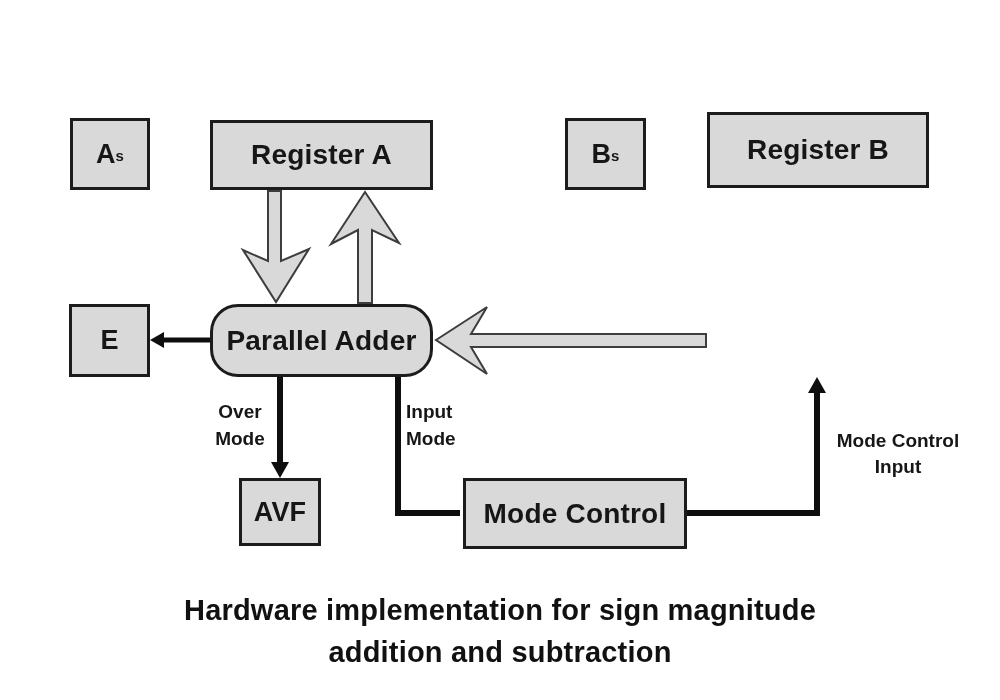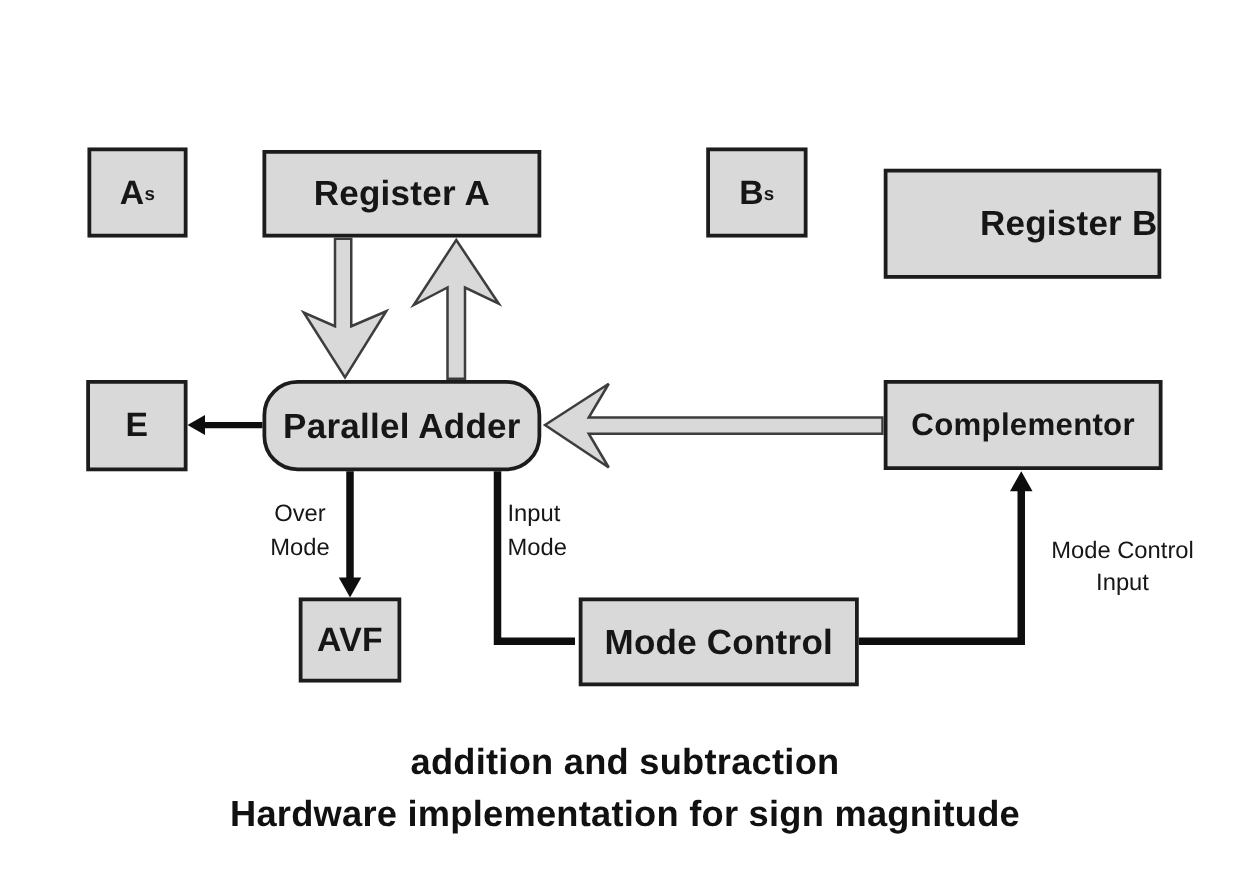--- a/index.html
+++ b/index.html
@@ -36,30 +36,30 @@
     background:var(--box-fill);
     border:3px solid var(--box-border);
     display:flex;align-items:center;justify-content:center;
     font-weight:bold;color:var(--text);
     font-size:28px;letter-spacing:0.2px;
   }
   .box sub{font-size:15px;font-weight:bold;line-height:0;position:relative;top:2px;}
   .box-a-sign{left:70px;top:118px;width:80px;height:72px;font-size:27px;}
   .box-register-a{left:210px;top:120px;width:223px;height:70px;}
   .box-b-sign{left:565px;top:118px;width:81px;height:72px;font-size:27px;}
-  .box-register-b{left:707px;top:135px;width:222px;height:88px;justify-content:flex-end;}
+  .box-register-b{left:707px;top:112px;width:222px;height:76px;}
   .box-e-flag{left:69px;top:304px;width:81px;height:73px;font-size:27px;}
   .box-parallel-adder{left:210px;top:304px;width:223px;height:73px;border-radius:28px;}
   .box-complementor{left:707px;top:304px;width:223px;height:72px;font-size:25px;}
   .box-avf{left:239px;top:478px;width:82px;height:68px;font-size:27px;text-align:center;}
   .box-mode-control{left:463px;top:478px;width:224px;height:71px;}
   .edge-label{
     position:absolute;z-index:2;
     font-size:19px;line-height:27px;color:var(--text);
-    font-weight:normal;
+    font-weight:bold;
   }
   .label-overflow{left:198px;top:398px;width:84px;text-align:center;}
   .label-input-carry{left:406px;top:398px;width:90px;text-align:left;}
   .label-mode-control-input{left:830px;top:428px;width:136px;text-align:center;line-height:26px;}
   .caption{
     position:absolute;left:0;top:589px;width:1000px;z-index:2;
     text-align:center;font-weight:bold;font-size:29px;line-height:42px;
     color:#111111;letter-spacing:0.2px;
   }
 </style>
@@ -113,23 +113,20 @@
   </div>
 
   <div class="box box-e-flag">
     <span>E</span>
   </div>
 
   <div class="box box-parallel-adder">
     <span>Parallel Adder</span>
   </div>
 
-  <div class="box box-complementor">
-    <span>Complementor</span>
-  </div>
 
   <div class="box box-avf">
     <span>AVF</span>
   </div>
 
   <div class="box box-mode-control">
     <span>Mode Control</span>
   </div>
 
   <div class="edge-label label-overflow">
@@ -141,17 +138,17 @@
     <div>Input</div>
     <div>Mode</div>
   </div>
 
   <div class="edge-label label-mode-control-input">
     <div>Mode Control</div>
     <div>Input</div>
   </div>
 
   <div class="caption">
+    <div>Hardware implementation for sign magnitude</div>
     <div>addition and subtraction</div>
-    <div>Hardware implementation for sign magnitude</div>
   </div>
 
 </div>
 
 </body></html>

